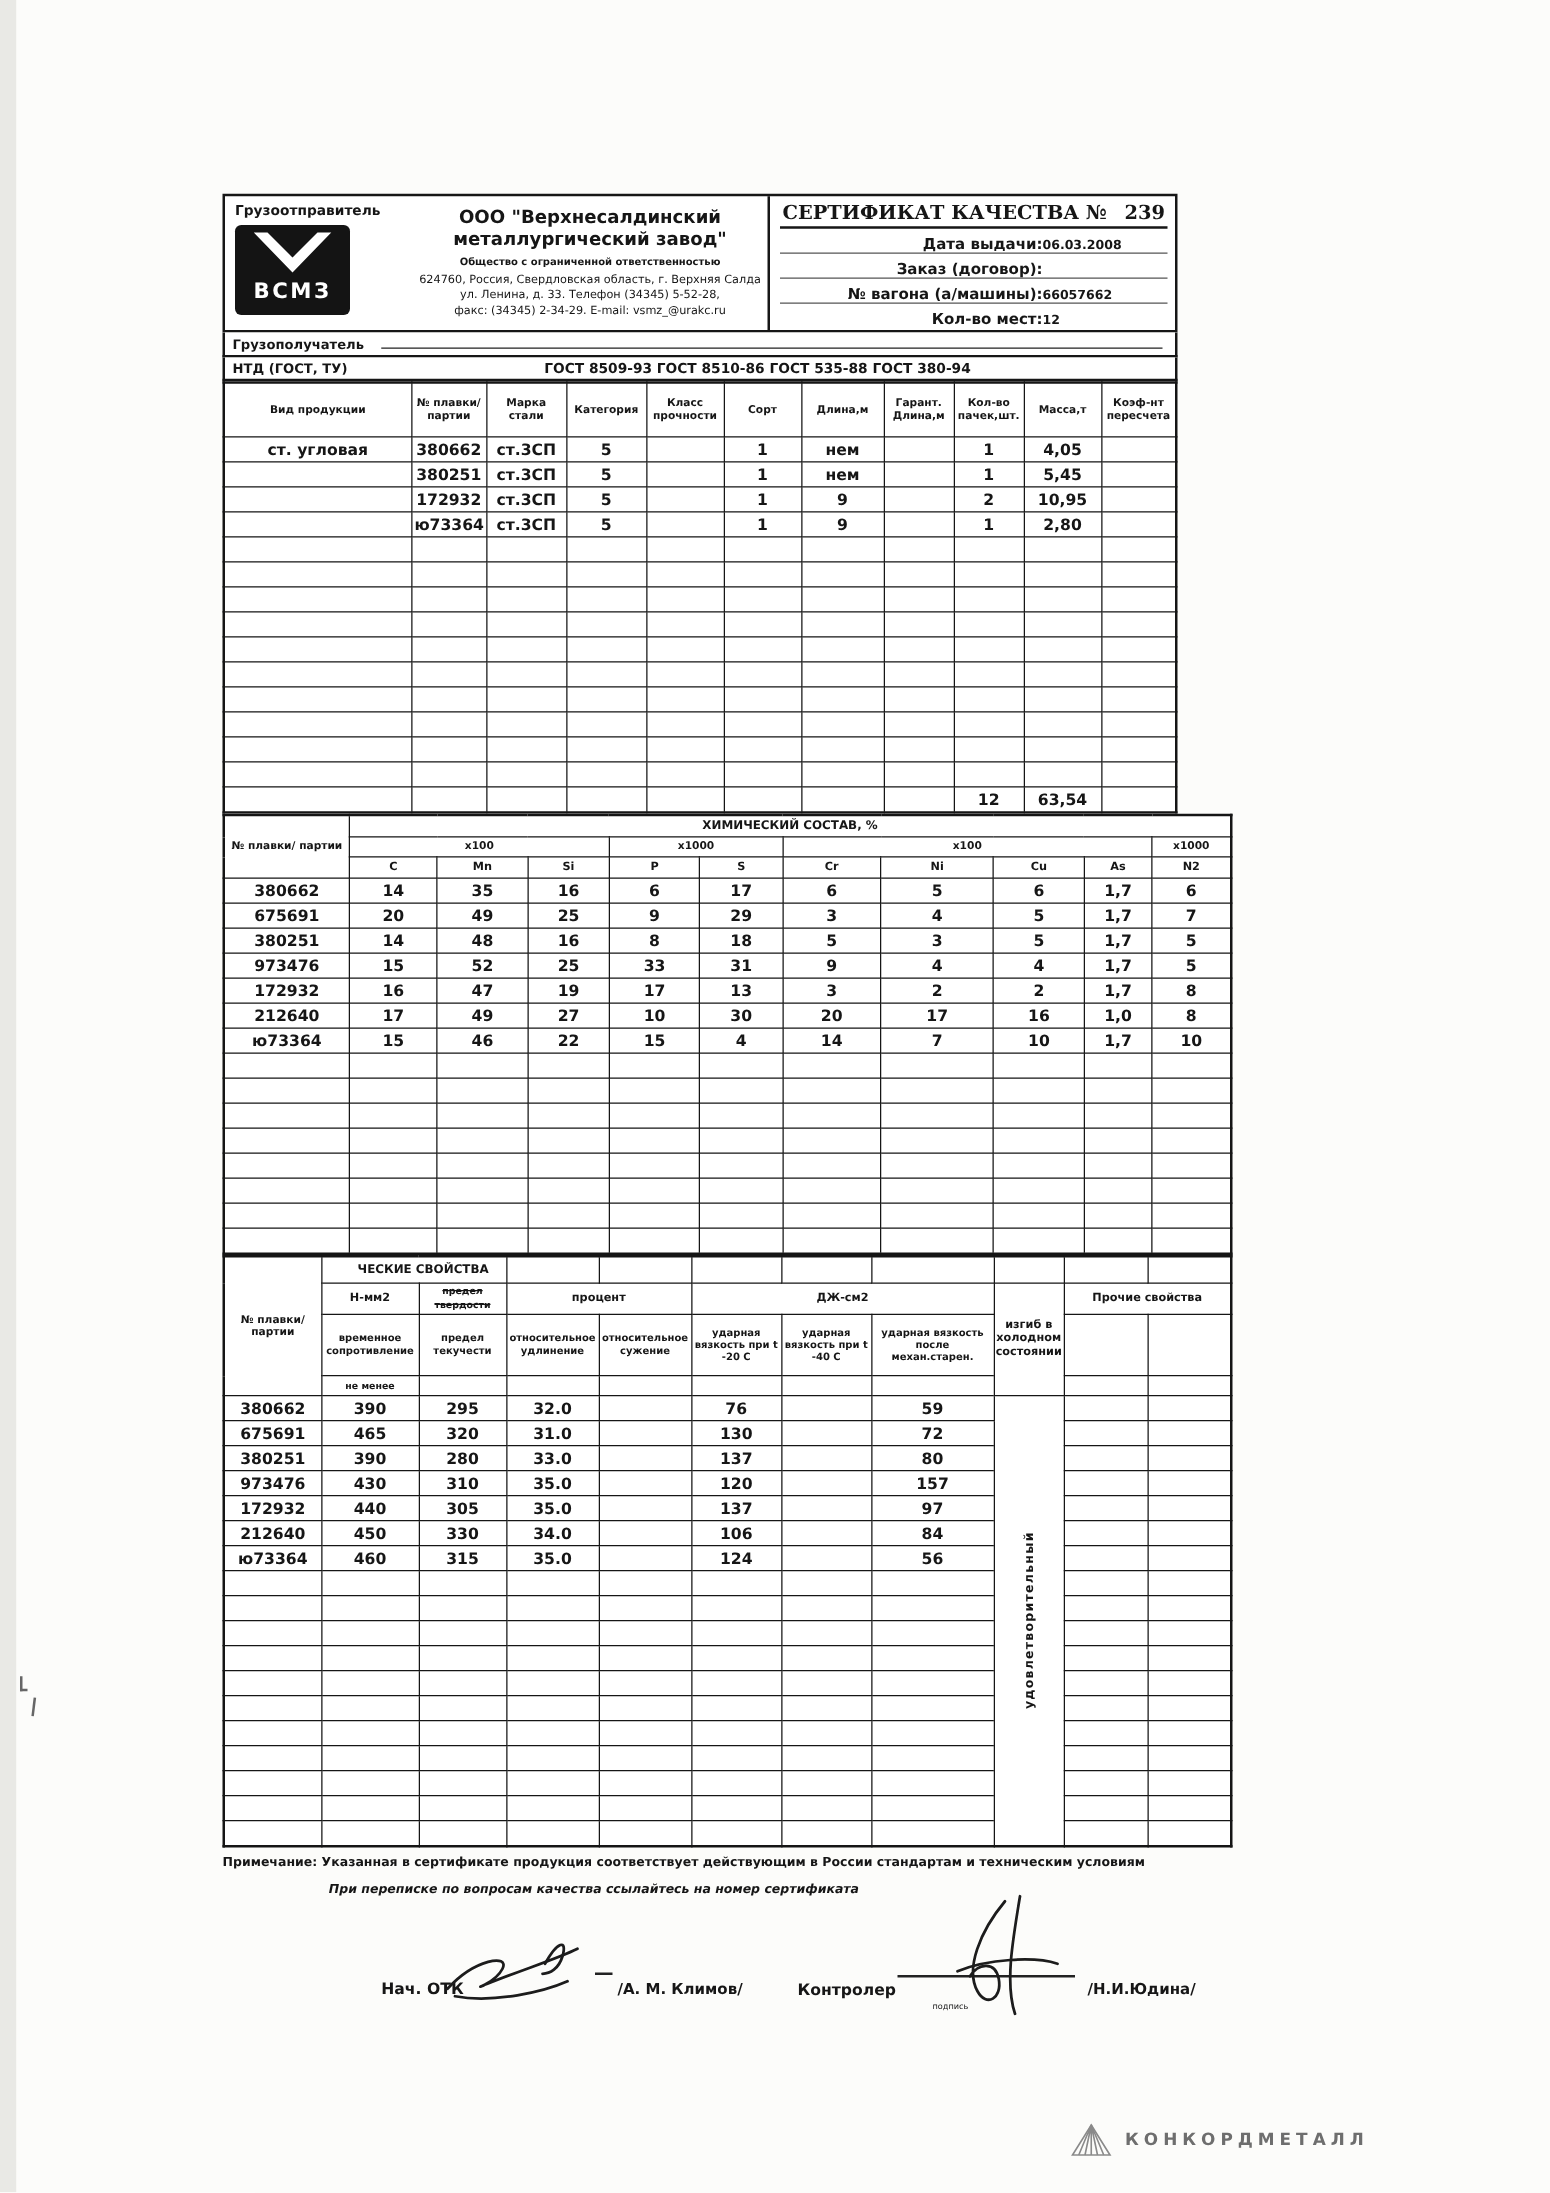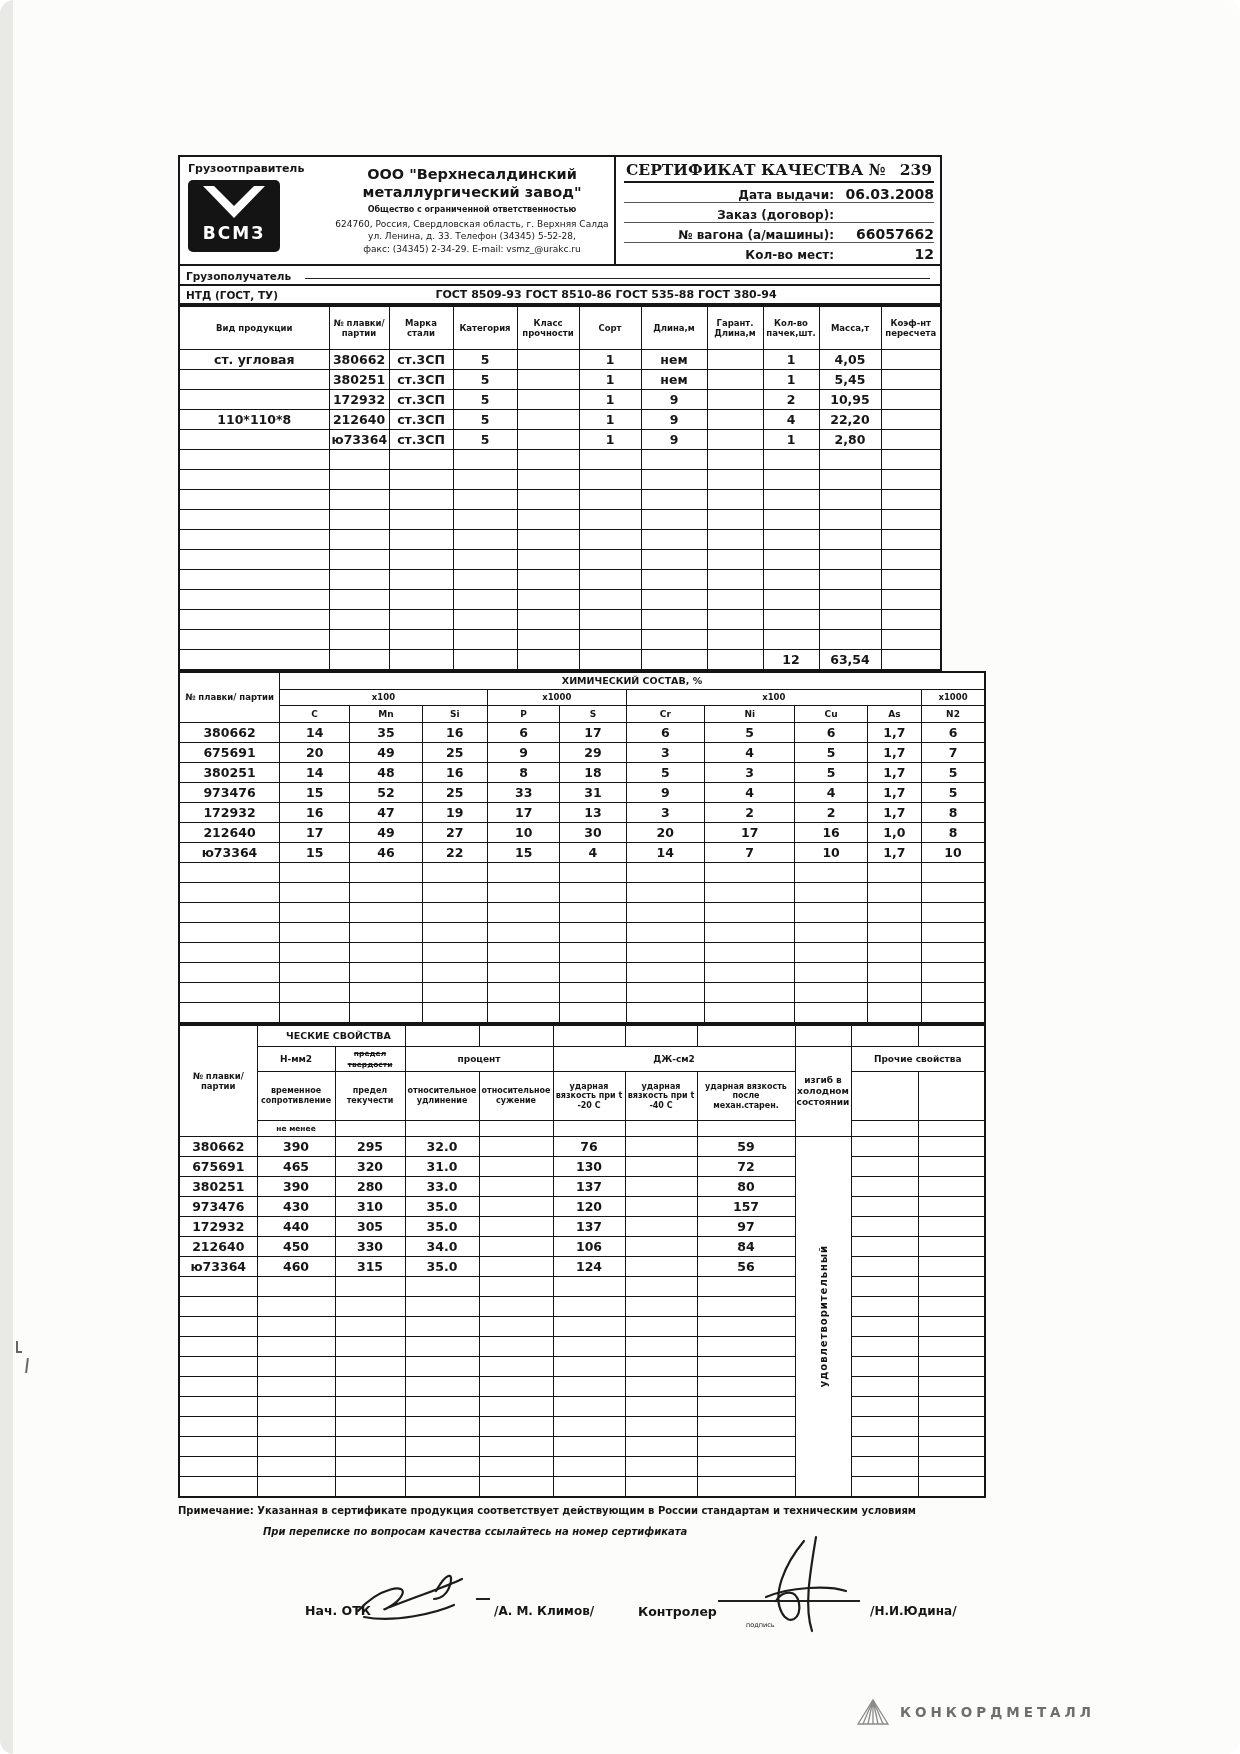--- a/index.html
+++ b/index.html
@@ -1,17 +1,17 @@
 <!DOCTYPE html>
 <html><head>
 <meta charset="utf-8">
 <style>
   html,body{margin:0;padding:0;}
   .page{position:relative;width:1240px;height:1754px;background:#fcfcfa;
-        font-family:"DejaVu Sans",sans-serif;color:#161616;overflow:hidden;border-radius:14px;}
+        font-family:"DejaVu Sans",sans-serif;color:#161616;overflow:hidden;}
   .edge-strip{position:absolute;left:0;top:0;width:13px;height:100%;background:#e9e9e5;}
   .doc{position:absolute;left:178px;top:155px;width:812px;}
 
   
   .hdr{display:flex;width:760px;border:2.5px solid #161616;background:#fff;}
   .hdr-left{width:138px;padding:5px 4px 4px 8px;}
   .shipper{font-size:11px;font-weight:bold;}
   .logo{width:92px;height:72px;background:#141414;border-radius:5px;margin-top:5px;
         display:flex;flex-direction:column;align-items:center;justify-content:flex-start;}
   .logo svg{display:block;margin-top:4px;}
@@ -21,21 +21,21 @@
   .company-sub{font-weight:bold;font-size:8px;margin-top:4px;}
   .company-addr{font-size:9px;line-height:1.35;margin-top:4px;}
   .hdr-right{width:310px;border-left:2.5px solid #161616;padding:0 6px 2px 8px;}
   .cert-title-row{display:flex;justify-content:space-between;align-items:flex-end;
       border-bottom:2.5px solid #161616;padding:3px 2px 2px 2px;
       font-family:"DejaVu Serif",serif;font-weight:bold;font-size:15.5px;}
   .f-row{display:flex;justify-content:flex-end;align-items:flex-end;height:19px;
       font-size:12px;font-weight:bold;border-bottom:1px solid #555;}
   .f-row.last{border-bottom:none;}
   .f-label{text-align:right;}
-  .f-value{width:100px;text-align:right;font-size:14px;}
+  .f-value{width:100px;text-align:left;font-size:10px;}
 
   .midrow{display:flex;align-items:flex-end;width:748px;border:2.5px solid #161616;border-top:none;
       padding:2px 6px;background:#fff;}
   .midrow .lbl{font-size:10.5px;font-weight:bold;white-space:nowrap;}
   .midrow .line{flex:1;border-bottom:1.5px solid #222;margin:0 4px 3px 14px;height:10px;}
   .midrow .ntd-val{flex:1;text-align:center;font-weight:bold;font-size:11px;}
 
   
   table{border-collapse:collapse;table-layout:fixed;background:#fff;}
   .tbl{border:2.5px solid #151515;}
@@ -199,33 +199,20 @@
             <td>5</td>
             <td></td>
             <td>1</td>
             <td>9</td>
             <td></td>
             <td>2</td>
             <td>10,95</td>
             <td></td>
           </tr>
           <tr>
-            <td>110*110*8</td>
-            <td>212640</td>
-            <td>ст.3СП</td>
-            <td>5</td>
-            <td></td>
-            <td>1</td>
-            <td>9</td>
-            <td></td>
-            <td>4</td>
-            <td>22,20</td>
-            <td></td>
-          </tr>
-          <tr>
             <td></td>
             <td>ю73364</td>
             <td>ст.3СП</td>
             <td>5</td>
             <td></td>
             <td>1</td>
             <td>9</td>
             <td></td>
             <td>1</td>
             <td>2,80</td>

